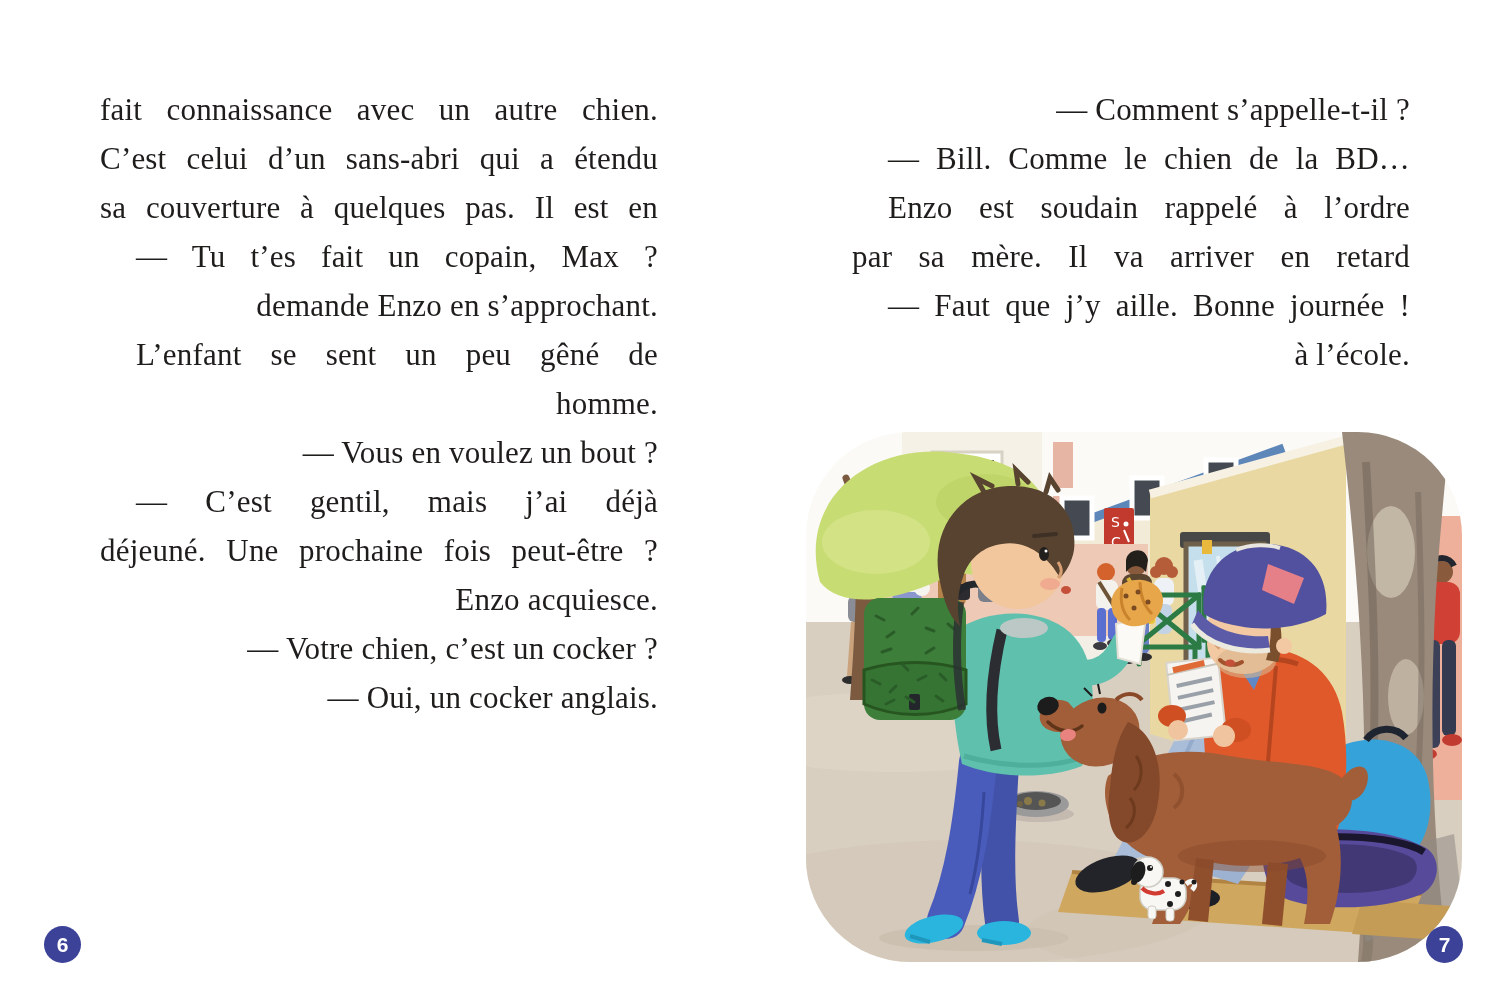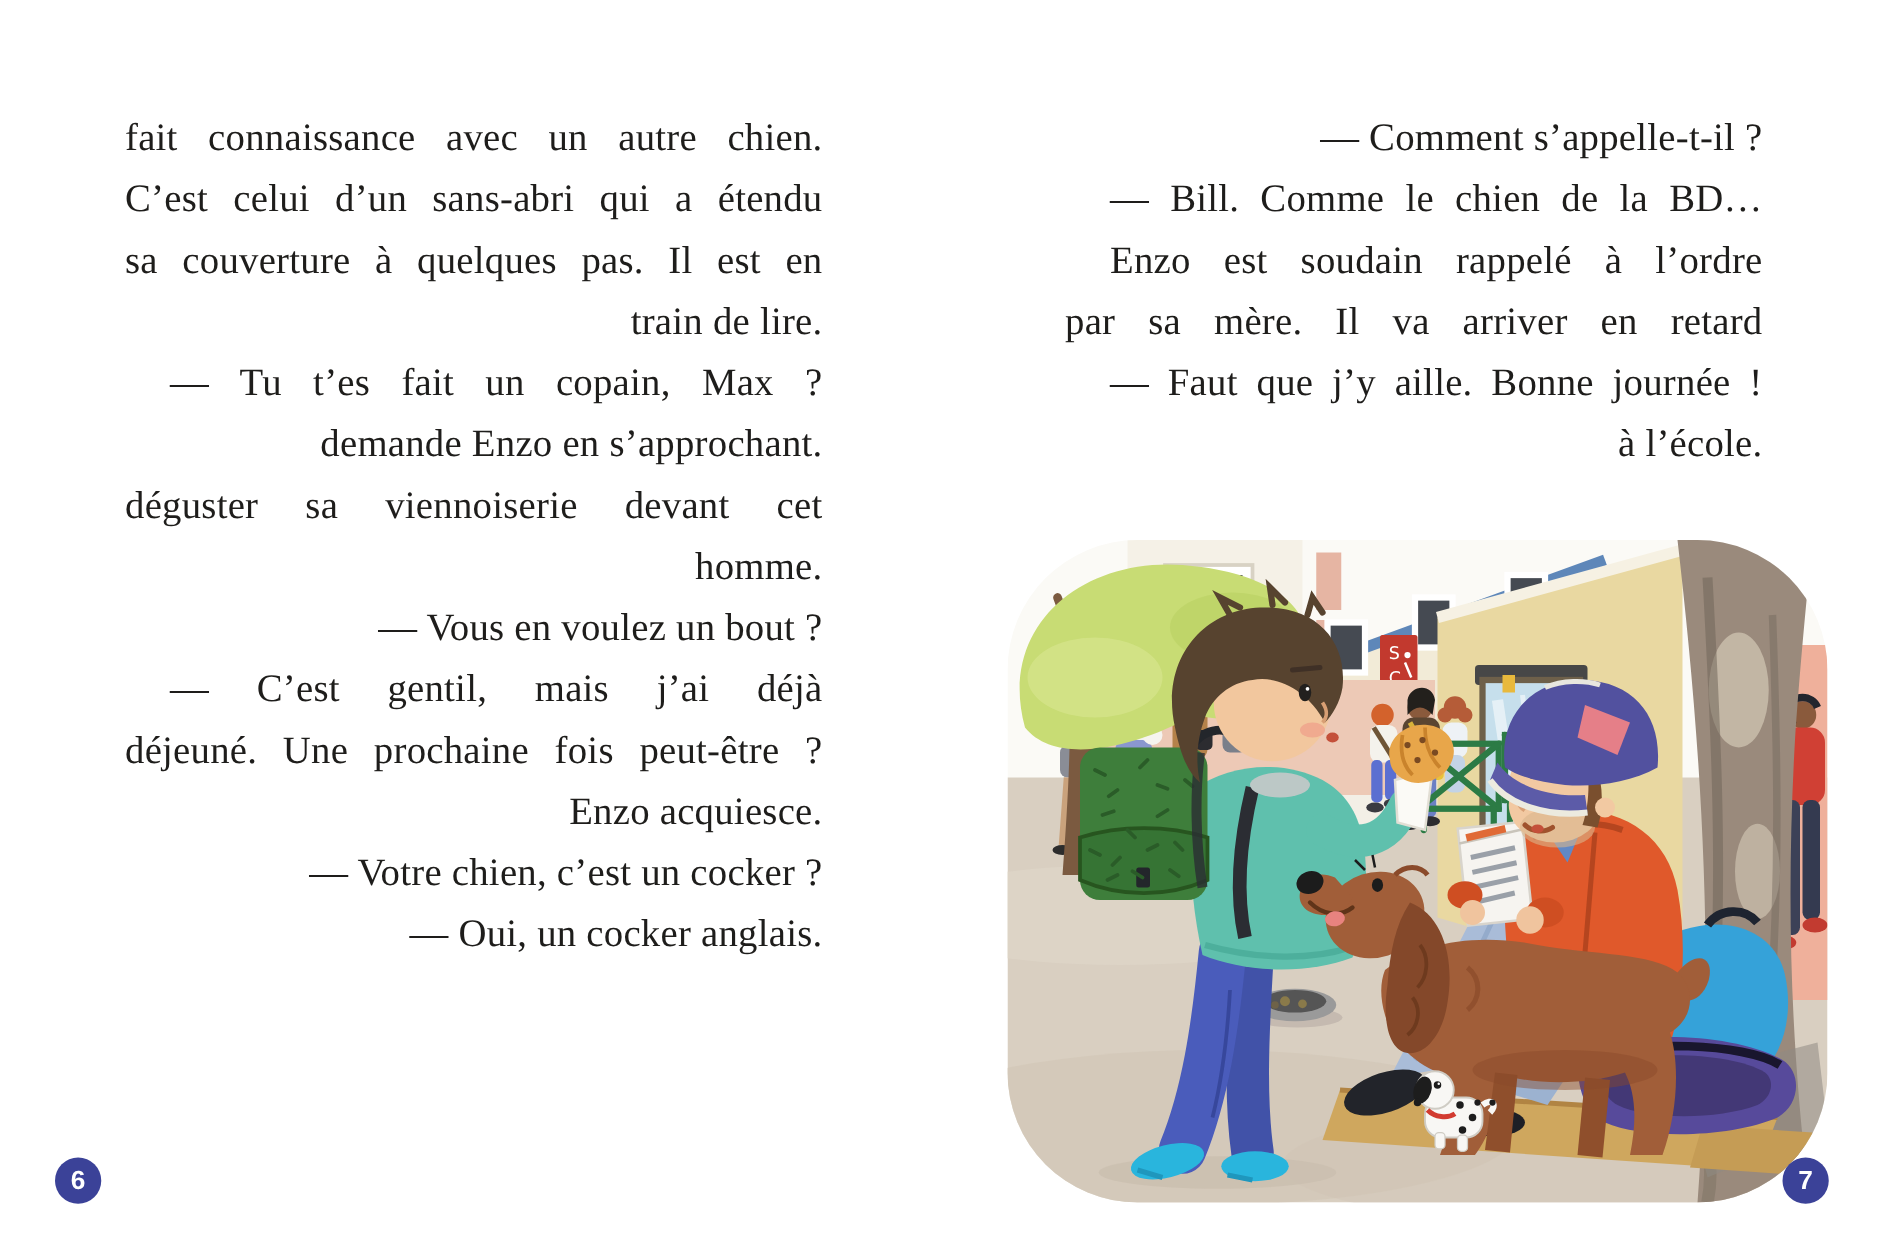--- a/index.html
+++ b/index.html
@@ -31,24 +31,23 @@
 </head>
 <body>
 
 <div class="spread">
 
   <section>
     <div class="textcol left-col">
         <div class="line fill">fait connaissance avec un autre chien.</div>
         <div class="line fill">C’est celui d’un sans-abri qui a étendu</div>
         <div class="line fill">sa couverture à quelques pas. Il est en</div>
-        <div class="line">train de lire.</div>
         <div class="line indent fill">— Tu t’es fait un copain, Max ?</div>
         <div class="line">demande Enzo en s’approchant.</div>
-        <div class="line fill">déguster sa viennoiserie devant cet</div>
+        <div class="line indent fill">L’enfant se sent un peu gêné de</div>
         <div class="line">homme.</div>
         <div class="line indent">— Vous en voulez un bout ?</div>
         <div class="line indent fill">— C’est gentil, mais j’ai déjà</div>
         <div class="line fill">déjeuné. Une prochaine fois peut-être ?</div>
         <div class="line indent">Enzo acquiesce.</div>
         <div class="line indent">— Votre chien, c’est un cocker ?</div>
         <div class="line indent">— Oui, un cocker anglais.</div>
       </div>
     <div class="pagenum num-left">
       <span>6</span>

